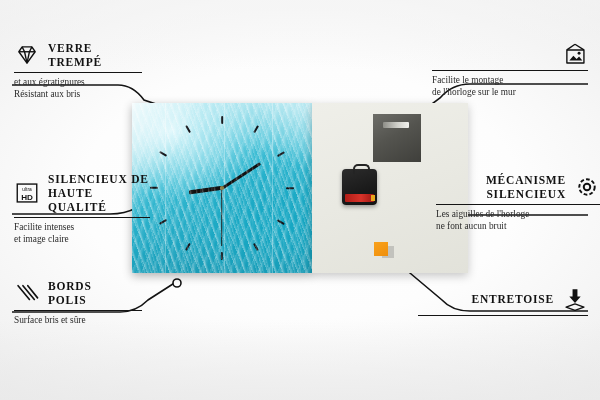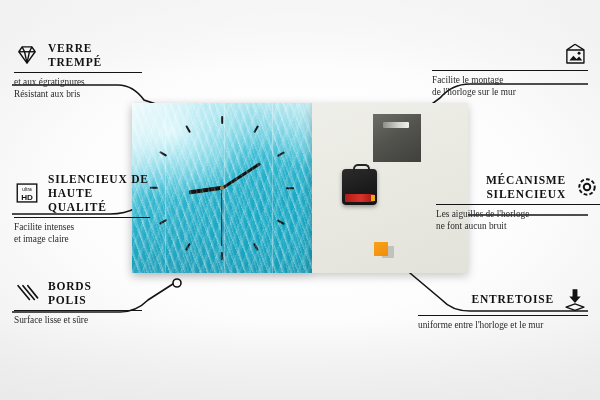--- a/index.html
+++ b/index.html
@@ -187,21 +187,21 @@
           <path d="M11 7 L25 24"></path>
           <path d="M17 7 L29 22"></path>
       </g>
     </svg>
     <div>
       <div class="title">BORDS</div>
       <div class="title">POLIS</div>
     </div>
   </div>
   <div class="rule"></div>
-  <div class="desc">Surface lisse et sûre</div>
+  <div class="desc">Surface bris et sûre</div>
 </div>
 
 <div class="feat right" style="right:12px;top:41px;width:156px;">
   <div class="head">
     <svg class="ico" viewBox="0 0 32 32">
       <g fill="none" stroke="#111" stroke-width="1.7" stroke-linejoin="round">
         <rect x="6" y="11" width="21" height="16"></rect>
         <path d="M16 4 L6 11"></path>
           <path d="M16 4 L27 11"></path>
         <path d="M9 24 L14 18 L18 22 L21 19 L25 24 Z" fill="#111" stroke="none"></path>
@@ -236,14 +236,13 @@
   <div class="head">
     <div>
       <div class="title">ENTRETOISE</div>
     </div>
     <svg class="ico" viewBox="0 0 32 32">
       <path d="M13 4 L19 4 L19 13 L23 13 L16 21 L9 13 L13 13 Z" fill="#111"></path>
       <path d="M16 22 L27 26 L16 30 L5 26 Z" fill="none" stroke="#111" stroke-width="1.7" stroke-linejoin="round"></path>
     </svg>
   </div>
   <div class="rule"></div>
-  <div class="desc">uniforme entre l'horloge et le mur</div>
 </div>
 
 </body></html>

